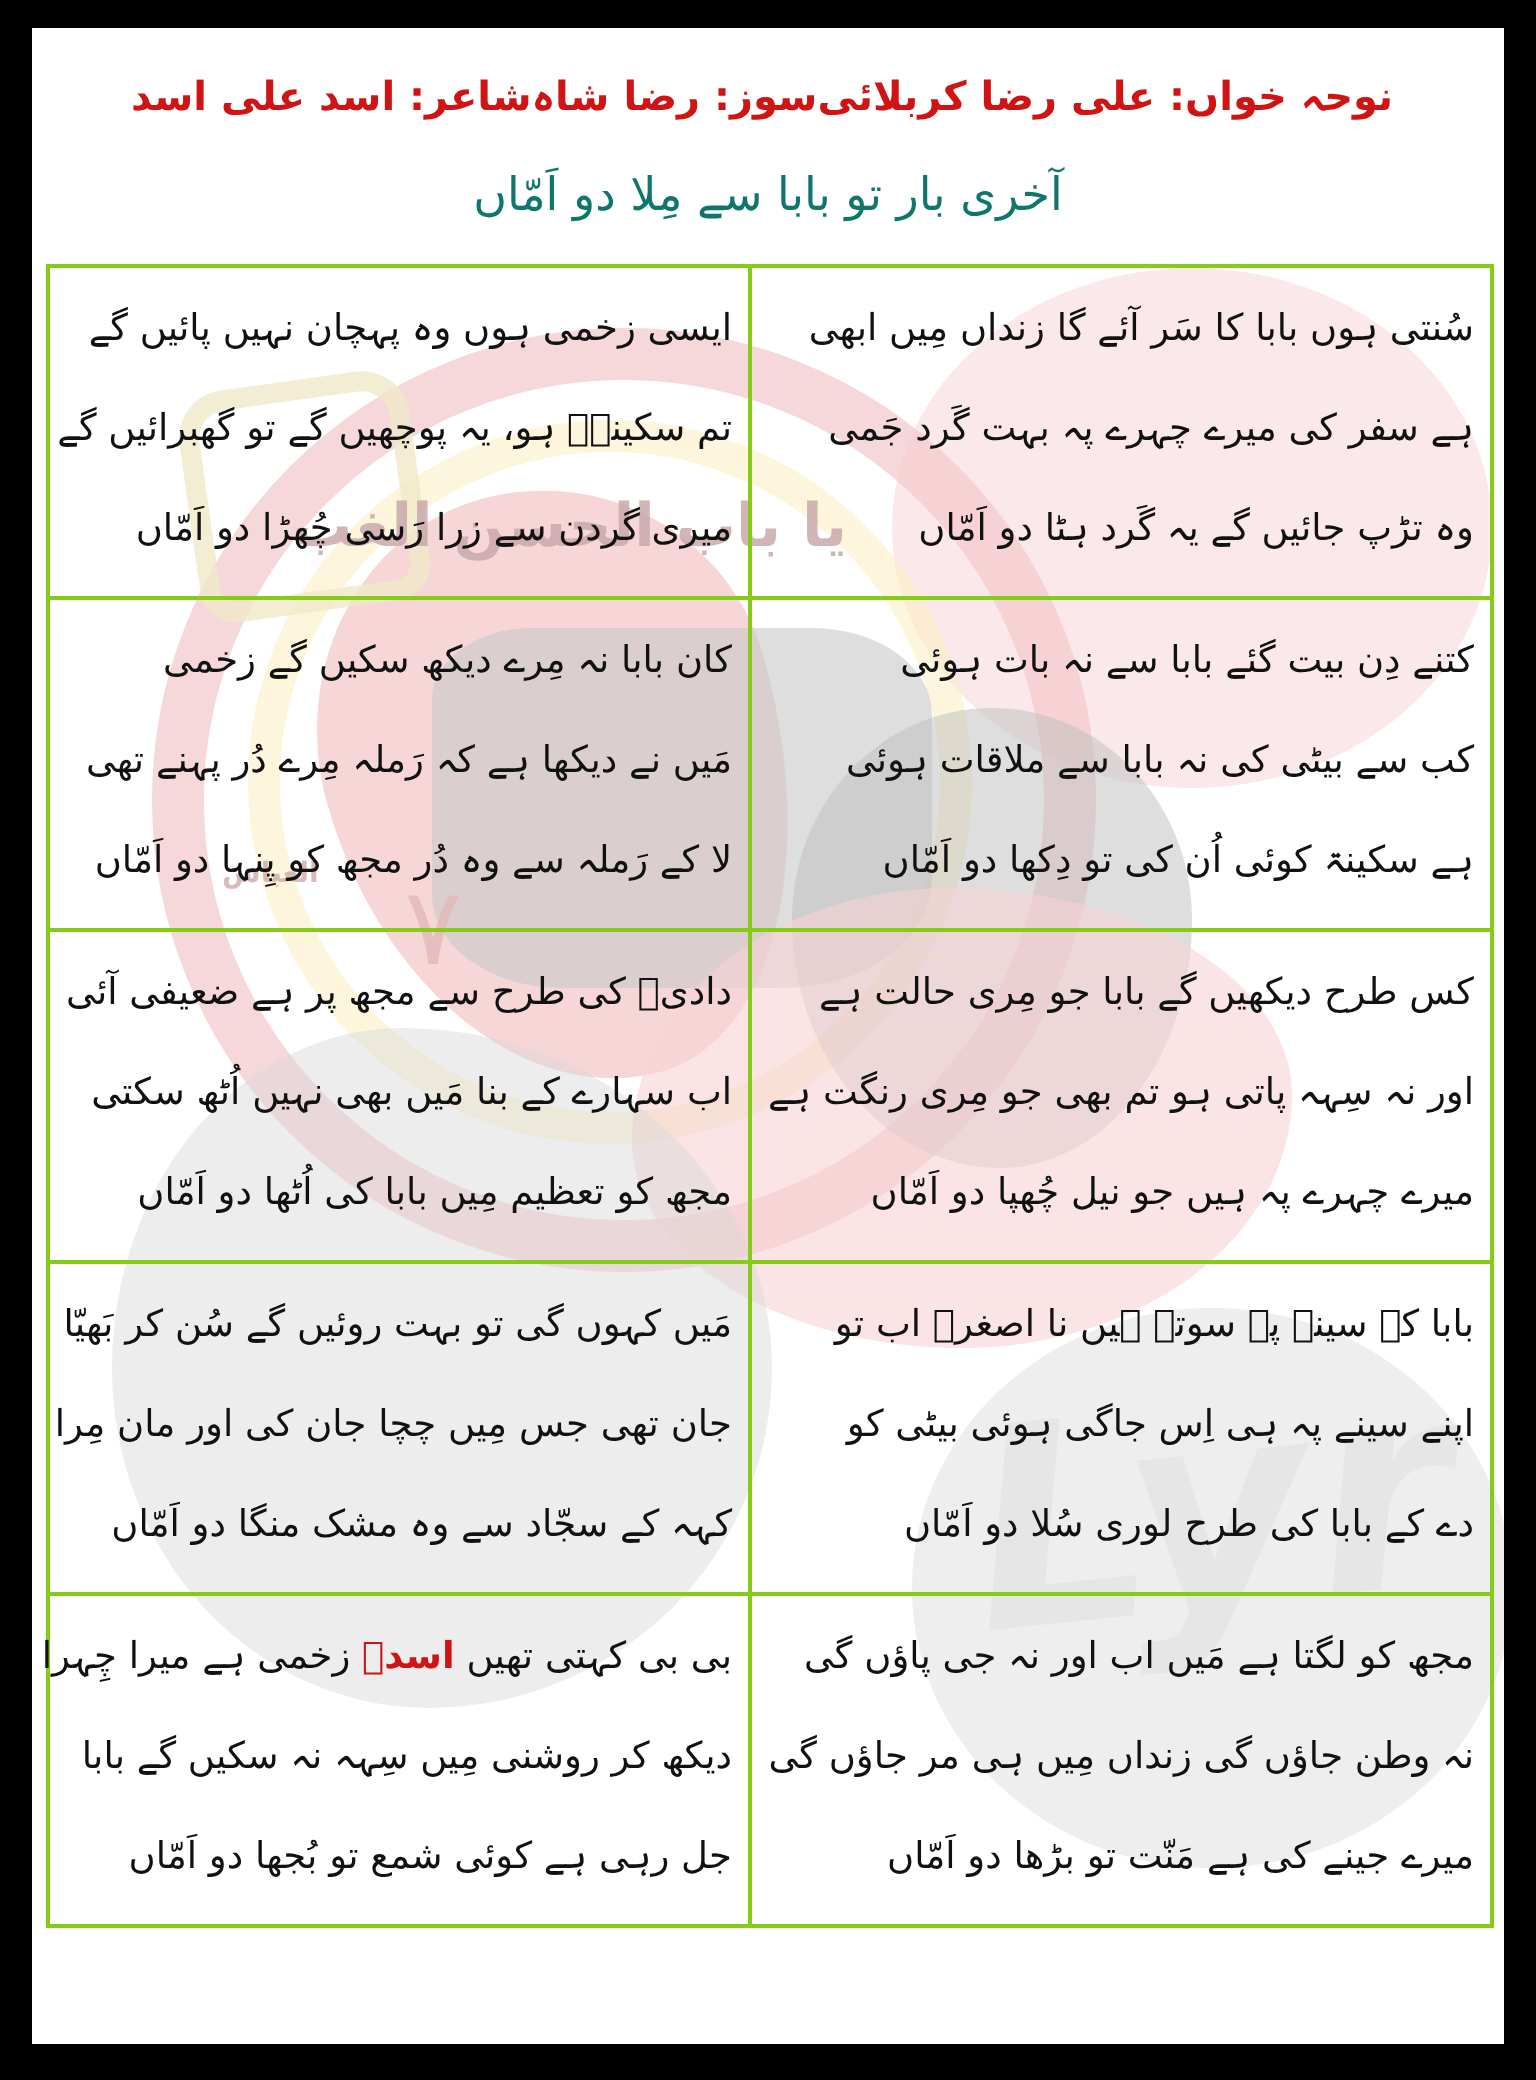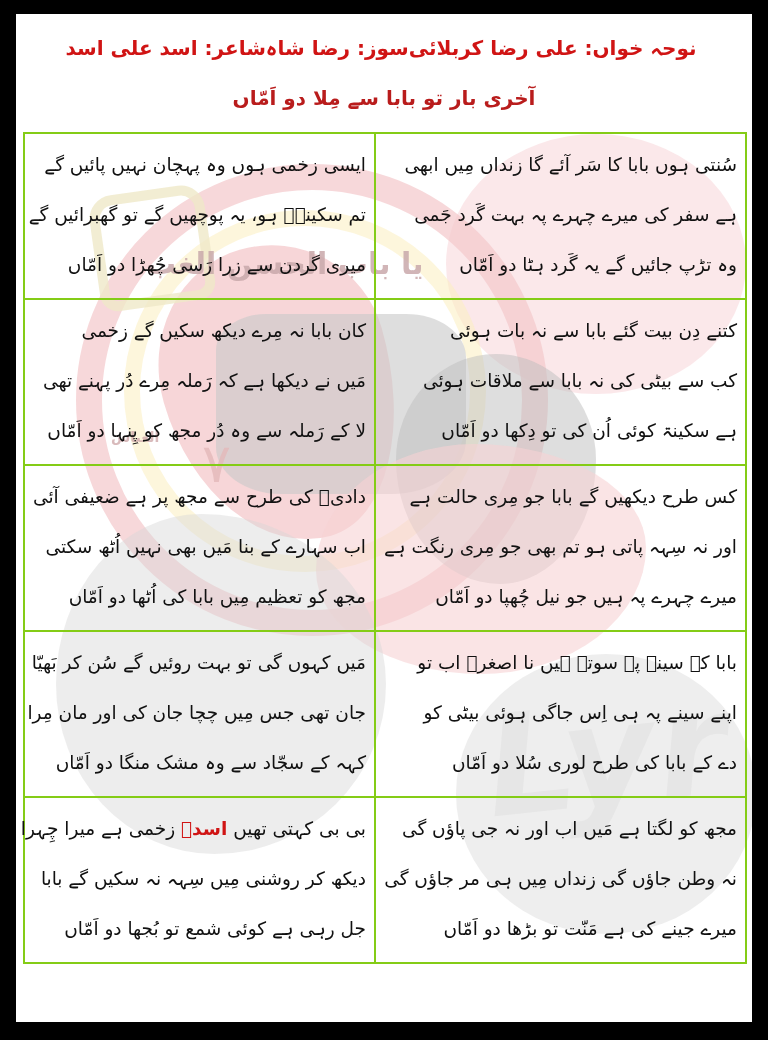--- a/index.html
+++ b/index.html
@@ -202,29 +202,28 @@
     font-family: "DejaVu Sans", "Liberation Sans", sans-serif;
   }
 
   
   #refrain {
     margin-top: 16px;
     text-align: center;
     direction: rtl;
   }
   .refrain-line {
-    color: #b91c1c;
-    font-size: 20px;
+    color: #0f766e;
+    font-size: 23px;
     line-height: 44px;
     letter-spacing: 2px;
     direction: rtl;
     unicode-bidi: embed;
     white-space: nowrap;
     font-family: "DejaVu Sans", "Liberation Sans", sans-serif;
-    font-weight: bold;
   }
 
   
   #verse-table {
     margin: 12px 7px 0 7px;
     border-collapse: collapse;
     width: 722px;
     table-layout: fixed;
     direction: rtl;
     border: 2px solid #121212;

